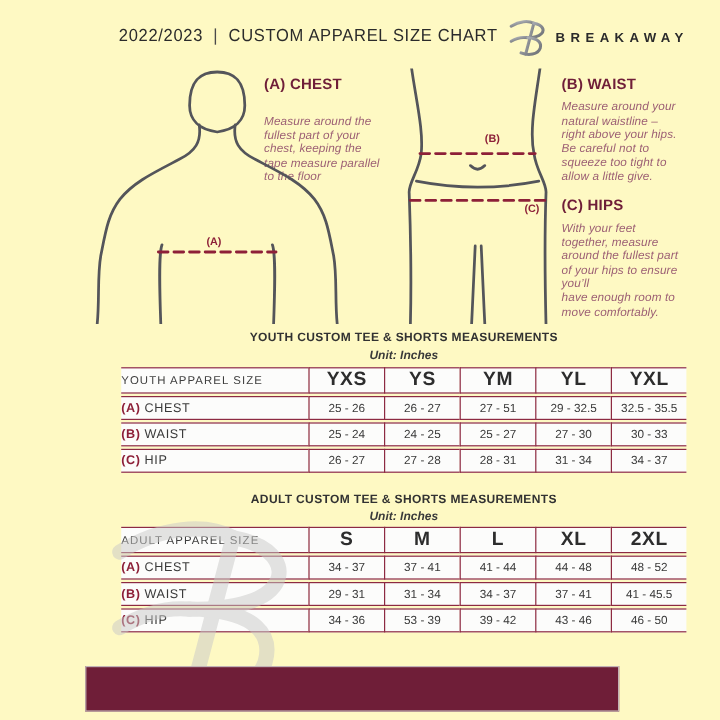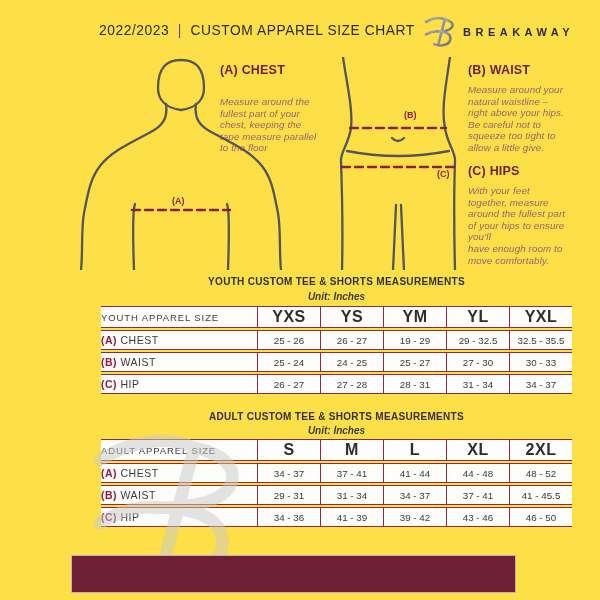--- a/index.html
+++ b/index.html
@@ -1,17 +1,17 @@
 <!DOCTYPE html>
 <html><head>
 <meta charset="utf-8">
 <style>
   * { margin:0; padding:0; box-sizing:border-box; }
   body { font-family:"Liberation Sans", sans-serif; }
-  .page { position:relative; width:600px; height:600px; background:#fde047; overflow:hidden; }
+  .page { position:relative; width:600px; height:600px; background:#fef9c3; overflow:hidden; }
 
   
   .hdr-title { position:absolute; left:99px; top:22px; white-space:nowrap;
 romanian    font-weight:bold; font-size:14.5px; letter-spacing:0.6px; color:#2b2b2b;
     transform:scaleX(0.95); transform-origin:left top; }
   .hdr-title .sep { margin:0 9px; font-weight:normal; color:#4a4a4a; }
   .logo-svg { position:absolute; left:424px; top:15px; }
   .brand { position:absolute; left:463px; top:26px; white-space:nowrap;
     font-weight:bold; font-size:11px; letter-spacing:4.5px; color:#2b2b2b; }
 
@@ -149,21 +149,21 @@
       <th class="col-size">YXS</th>
       <th class="col-size">YS</th>
       <th class="col-size">YM</th>
       <th class="col-size">YL</th>
       <th class="col-size">YXL</th>
     </tr>
     <tr>
       <td class="col-label"><span class="key">(A)</span> <span>CHEST</span></td>
       <td class="col-size">25 - 26</td>
       <td class="col-size">26 - 27</td>
-      <td class="col-size">19 - 29</td>
+      <td class="col-size">27 - 51</td>
       <td class="col-size">29 - 32.5</td>
       <td class="col-size">32.5 - 35.5</td>
     </tr>
     <tr>
       <td class="col-label"><span class="key">(B)</span> <span>WAIST</span></td>
       <td class="col-size">25 - 24</td>
       <td class="col-size">24 - 25</td>
       <td class="col-size">25 - 27</td>
       <td class="col-size">27 - 30</td>
       <td class="col-size">30 - 33</td>
@@ -211,21 +211,21 @@
       <td class="col-label"><span class="key">(B)</span> <span>WAIST</span></td>
       <td class="col-size">29 - 31</td>
       <td class="col-size">31 - 34</td>
       <td class="col-size">34 - 37</td>
       <td class="col-size">37 - 41</td>
       <td class="col-size">41 - 45.5</td>
     </tr>
     <tr>
       <td class="col-label"><span class="key">(C)</span> <span>HIP</span></td>
       <td class="col-size">34 - 36</td>
-      <td class="col-size">41 - 39</td>
+      <td class="col-size">53 - 39</td>
       <td class="col-size">39 - 42</td>
       <td class="col-size">43 - 46</td>
       <td class="col-size">46 - 50</td>
     </tr>
   </tbody>
     </table>
 
   <svg class="watermark" width="155" height="170" viewBox="0 0 32 35">
     <path d="M2 7 C 9 2.5 17 2 21.5 4.5"></path>
     <path d="M21.5 4.5 L14.5 31"></path>

